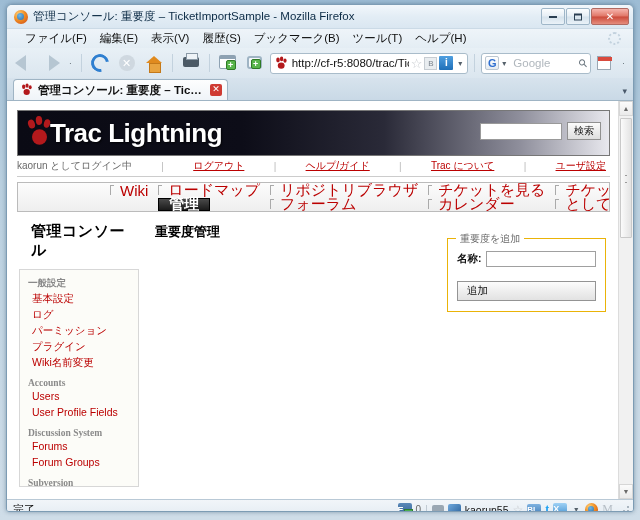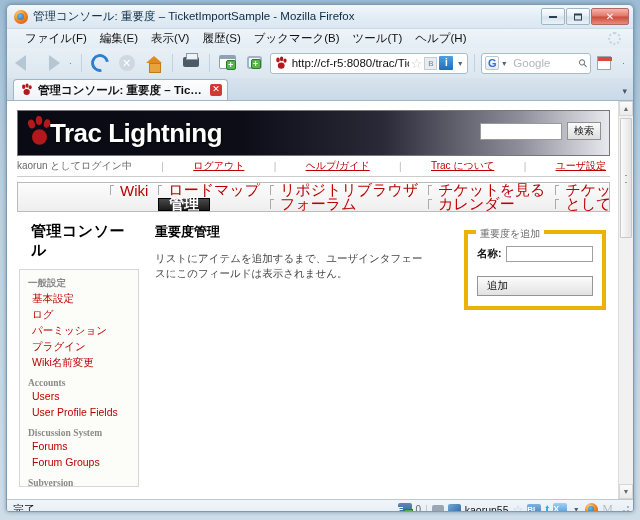--- a/index.html
+++ b/index.html
@@ -217,22 +217,22 @@
   }
   .nav-h{font-size:9.5px;color:#8a8a8a;font-weight:bold;margin:0 0 1px 0;font-family:Liberation Serif, serif;}
   .nav-h.sp{margin-top:9px;}
   .nav-li{font-size:10.5px;color:#bb0000;margin:0 0 2px 4px;line-height:14px;white-space:nowrap;}
 
   #rightcol{flex:1 1 auto;padding-left:16px;position:relative;}
   #pagetitle{font-size:13px;font-weight:bold;color:#000;margin:1px 0 10px 0;}
   #helptext{font-size:10.5px;color:#444;line-height:15px;width:270px;}
 
   #addbox{
-    position:absolute; right:4px; top:8px; width:142px;
-    border:4px solid #eab308; background:#fff; padding:8px 9px 10px 9px;
+    position:absolute; right:4px; top:16px; width:159px;
+    border:1px solid #eab308; background:#fff; padding:8px 9px 10px 9px;
   }
   #addlegend{position:absolute;top:-7px;left:8px;background:#fff;padding:0 4px;font-size:10px;color:#666;}
   .fieldrow{display:flex;align-items:center;gap:4px;margin-top:4px;}
   .flabel{font-size:10.5px;color:#111;font-weight:bold;white-space:nowrap;}
   .finput{flex:1 1 auto;height:16px;border:1px solid #a0a0a0;background:#fff;}
   #addbtn{
     margin-top:14px;padding:2px 9px;font-size:10.5px;
     background:linear-gradient(180deg,#fcfcfc,#e2e2e2);border:1px solid #949494;color:#111;
   }
 
@@ -518,21 +518,20 @@
 
               <div class="nav-h sp">Subversion</div>
 
               <div class="nav-h sp"></div>
 
             </div>
           </div>
 
           <div id="rightcol">
             <div id="pagetitle">重要度管理</div>
-            <div id="helptext">リストにアイテムを追加するまで、ユーザインタフェースにこのフィールドは表示されません。</div>
 
             <div id="addbox">
               <span id="addlegend">重要度を追加</span>
               <div class="fieldrow">
                 <span class="flabel">名称:</span>
                 <span class="finput"></span>
               </div>
               <div id="addbtn">追加</div>
             </div>
           </div>

